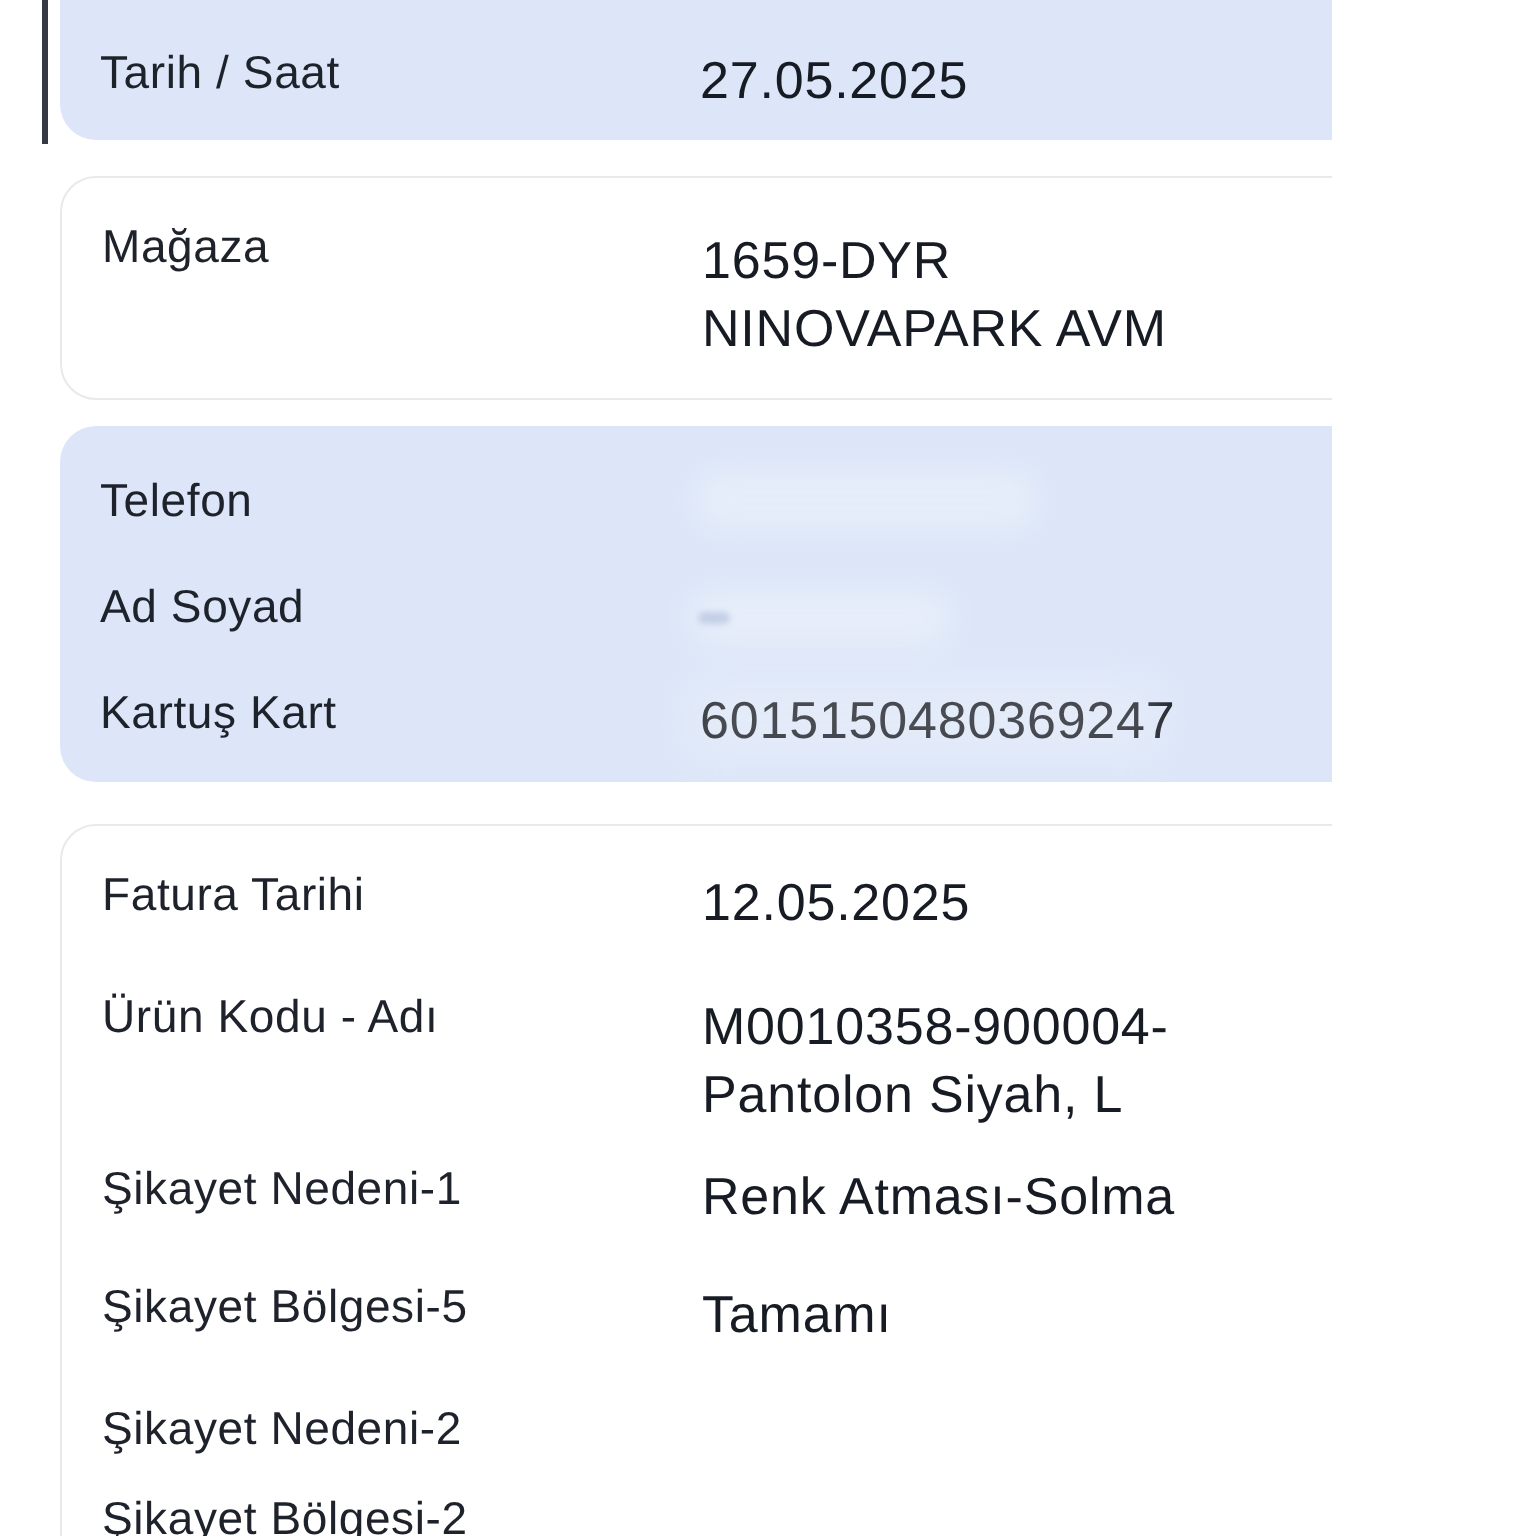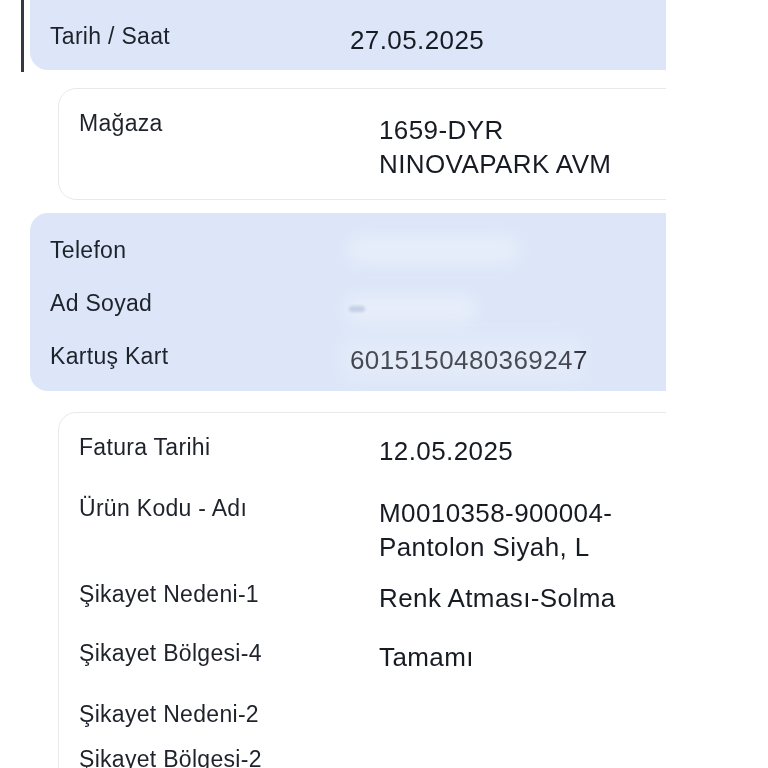--- a/index.html
+++ b/index.html
@@ -2,21 +2,21 @@
 <html><head>
 <meta charset="utf-8">
 <style>
   html,body{margin:0;padding:0;}
   body{width:768px;height:768px;overflow:hidden;background:#ffffff;
        font-family:"Liberation Sans","DejaVu Sans",sans-serif;}
   #page{position:relative;width:666px;height:768px;overflow:hidden;background:#ffffff;}
 
   .card{position:absolute;left:30px;width:706px;box-sizing:border-box;border-radius:18px;}
   .card.blue{background:#dce6f8;}
-  .card.white{background:#ffffff;border:1.5px solid #e9e9e9;margin-left:28px;}
+  .card.white{background:#ffffff;border:1.5px solid #e9e9e9;}
 
   .row{display:grid;grid-template-columns:300px 1fr;padding-left:20px;}
   .label{font-size:23px;font-weight:500;color:#1e222b;letter-spacing:.3px;line-height:26px;}
   .value{font-size:26px;font-weight:500;color:#171b23;letter-spacing:.4px;line-height:34px;
          padding-top:1px;max-width:272px;overflow-wrap:break-word;}
   .value.offset{padding-top:4px;line-height:26px;}
 
   
   #card-datetime{top:-26px;height:96px;}
   #card-datetime .row{padding-top:49px;}
@@ -97,21 +97,21 @@
     </div>
     <div class="row r2">
       <div class="label">Ürün Kodu - Adı</div>
       <div class="value">M0010358-900004-Pantolon Siyah, L</div>
     </div>
     <div class="row r3">
       <div class="label">Şikayet Nedeni-1</div>
       <div class="value offset">Renk Atması-Solma</div>
     </div>
     <div class="row r4">
-      <div class="label">Şikayet Bölgesi-4</div>
+      <div class="label">Şikayet Bölgesi-5</div>
       <div class="value offset">Tamamı</div>
     </div>
     <div class="row r5">
       <div class="label">Şikayet Nedeni-2</div>
       <div class="value offset"></div>
     </div>
     <div class="row r6">
       <div class="label">Şikayet Bölgesi-2</div>
       <div class="value offset"></div>
     </div>

